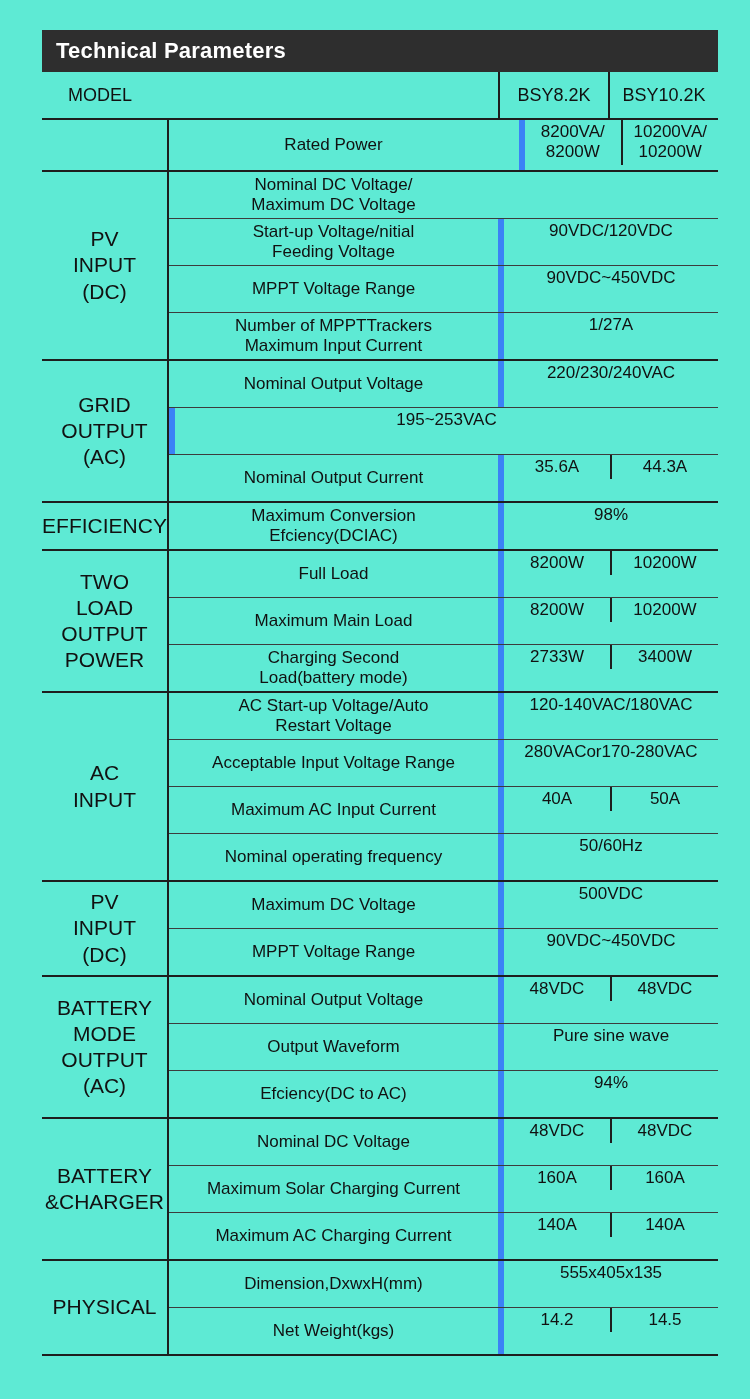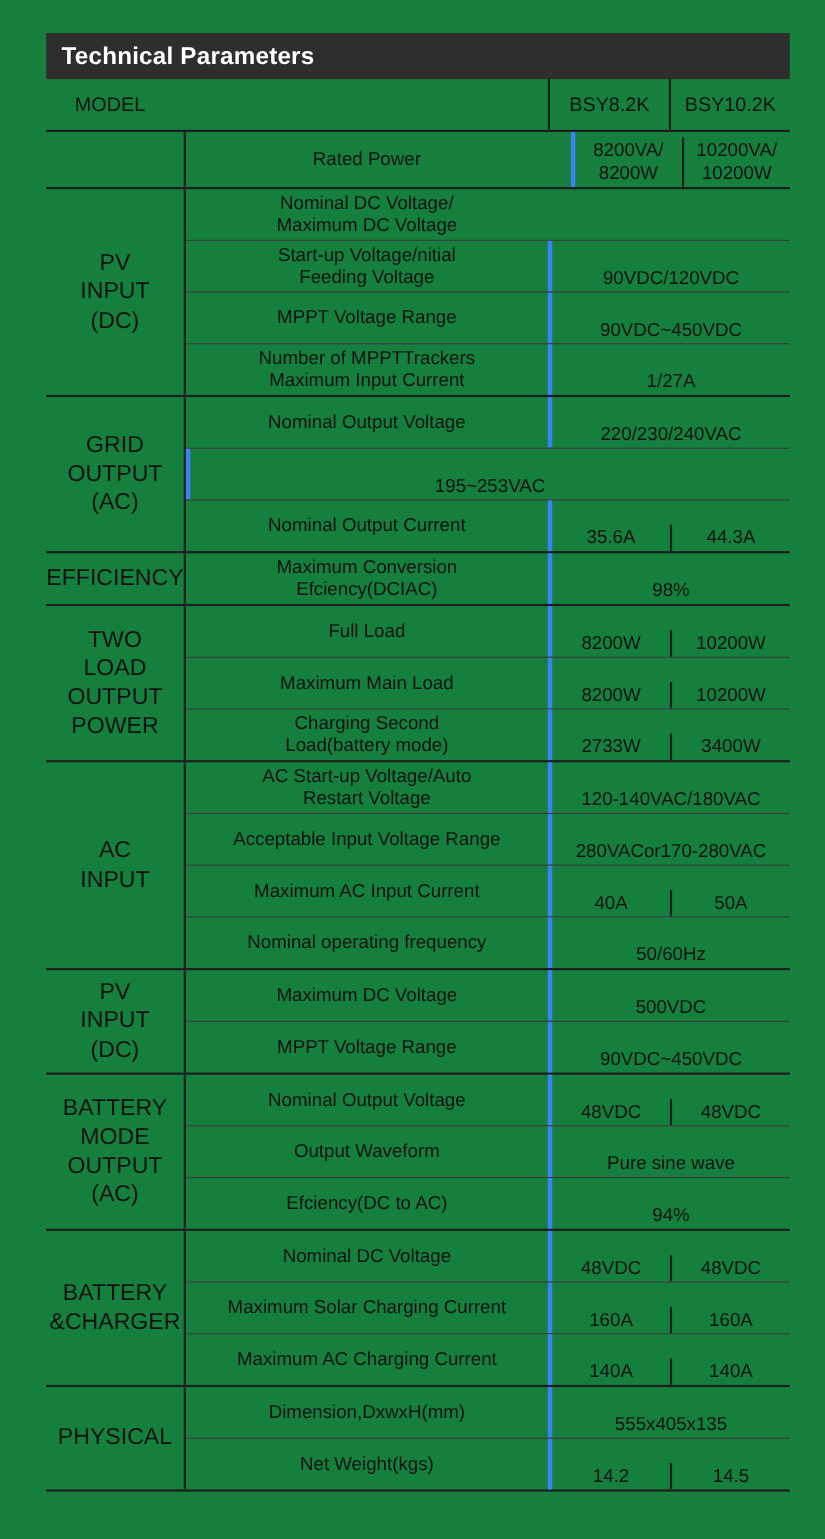--- a/index.html
+++ b/index.html
@@ -1,19 +1,19 @@
 <!DOCTYPE html>
 <html><head>
 <meta charset="utf-8">
 <style>
   html,body{margin:0;padding:0;background:#ffffff;}
   .page{
     position:relative;
     width:750px;height:1399px;
-    background:#15803d;
+    background:#5eead4;
     font-family:"Liberation Sans","DejaVu Sans",sans-serif;
     color:#111111;
     overflow:hidden;
   }
   .spec-table{
     position:absolute;
     left:42px;top:30px;
     width:676px;
   }
   .title-bar{
@@ -80,22 +80,22 @@
     box-sizing:border-box;
     display:flex;align-items:center;justify-content:center;
     text-align:center;
     font-size:17px;
     line-height:1.2;
     white-space:pre-line;
     padding:2px 4px;
   }
   .vals{
     flex:1;
-    border-left:4px solid #3b82f6;
-    display:flex;align-items:flex-end;
+    border-left:6px solid #3b82f6;
+    display:flex;align-items:flex-start;
   }
   .val{
     flex:1;
     display:flex;align-items:center;justify-content:center;
     text-align:center;
     font-size:17px;
     line-height:1.2;
     white-space:pre-line;
     padding:2px 2px;
     box-sizing:border-box;

